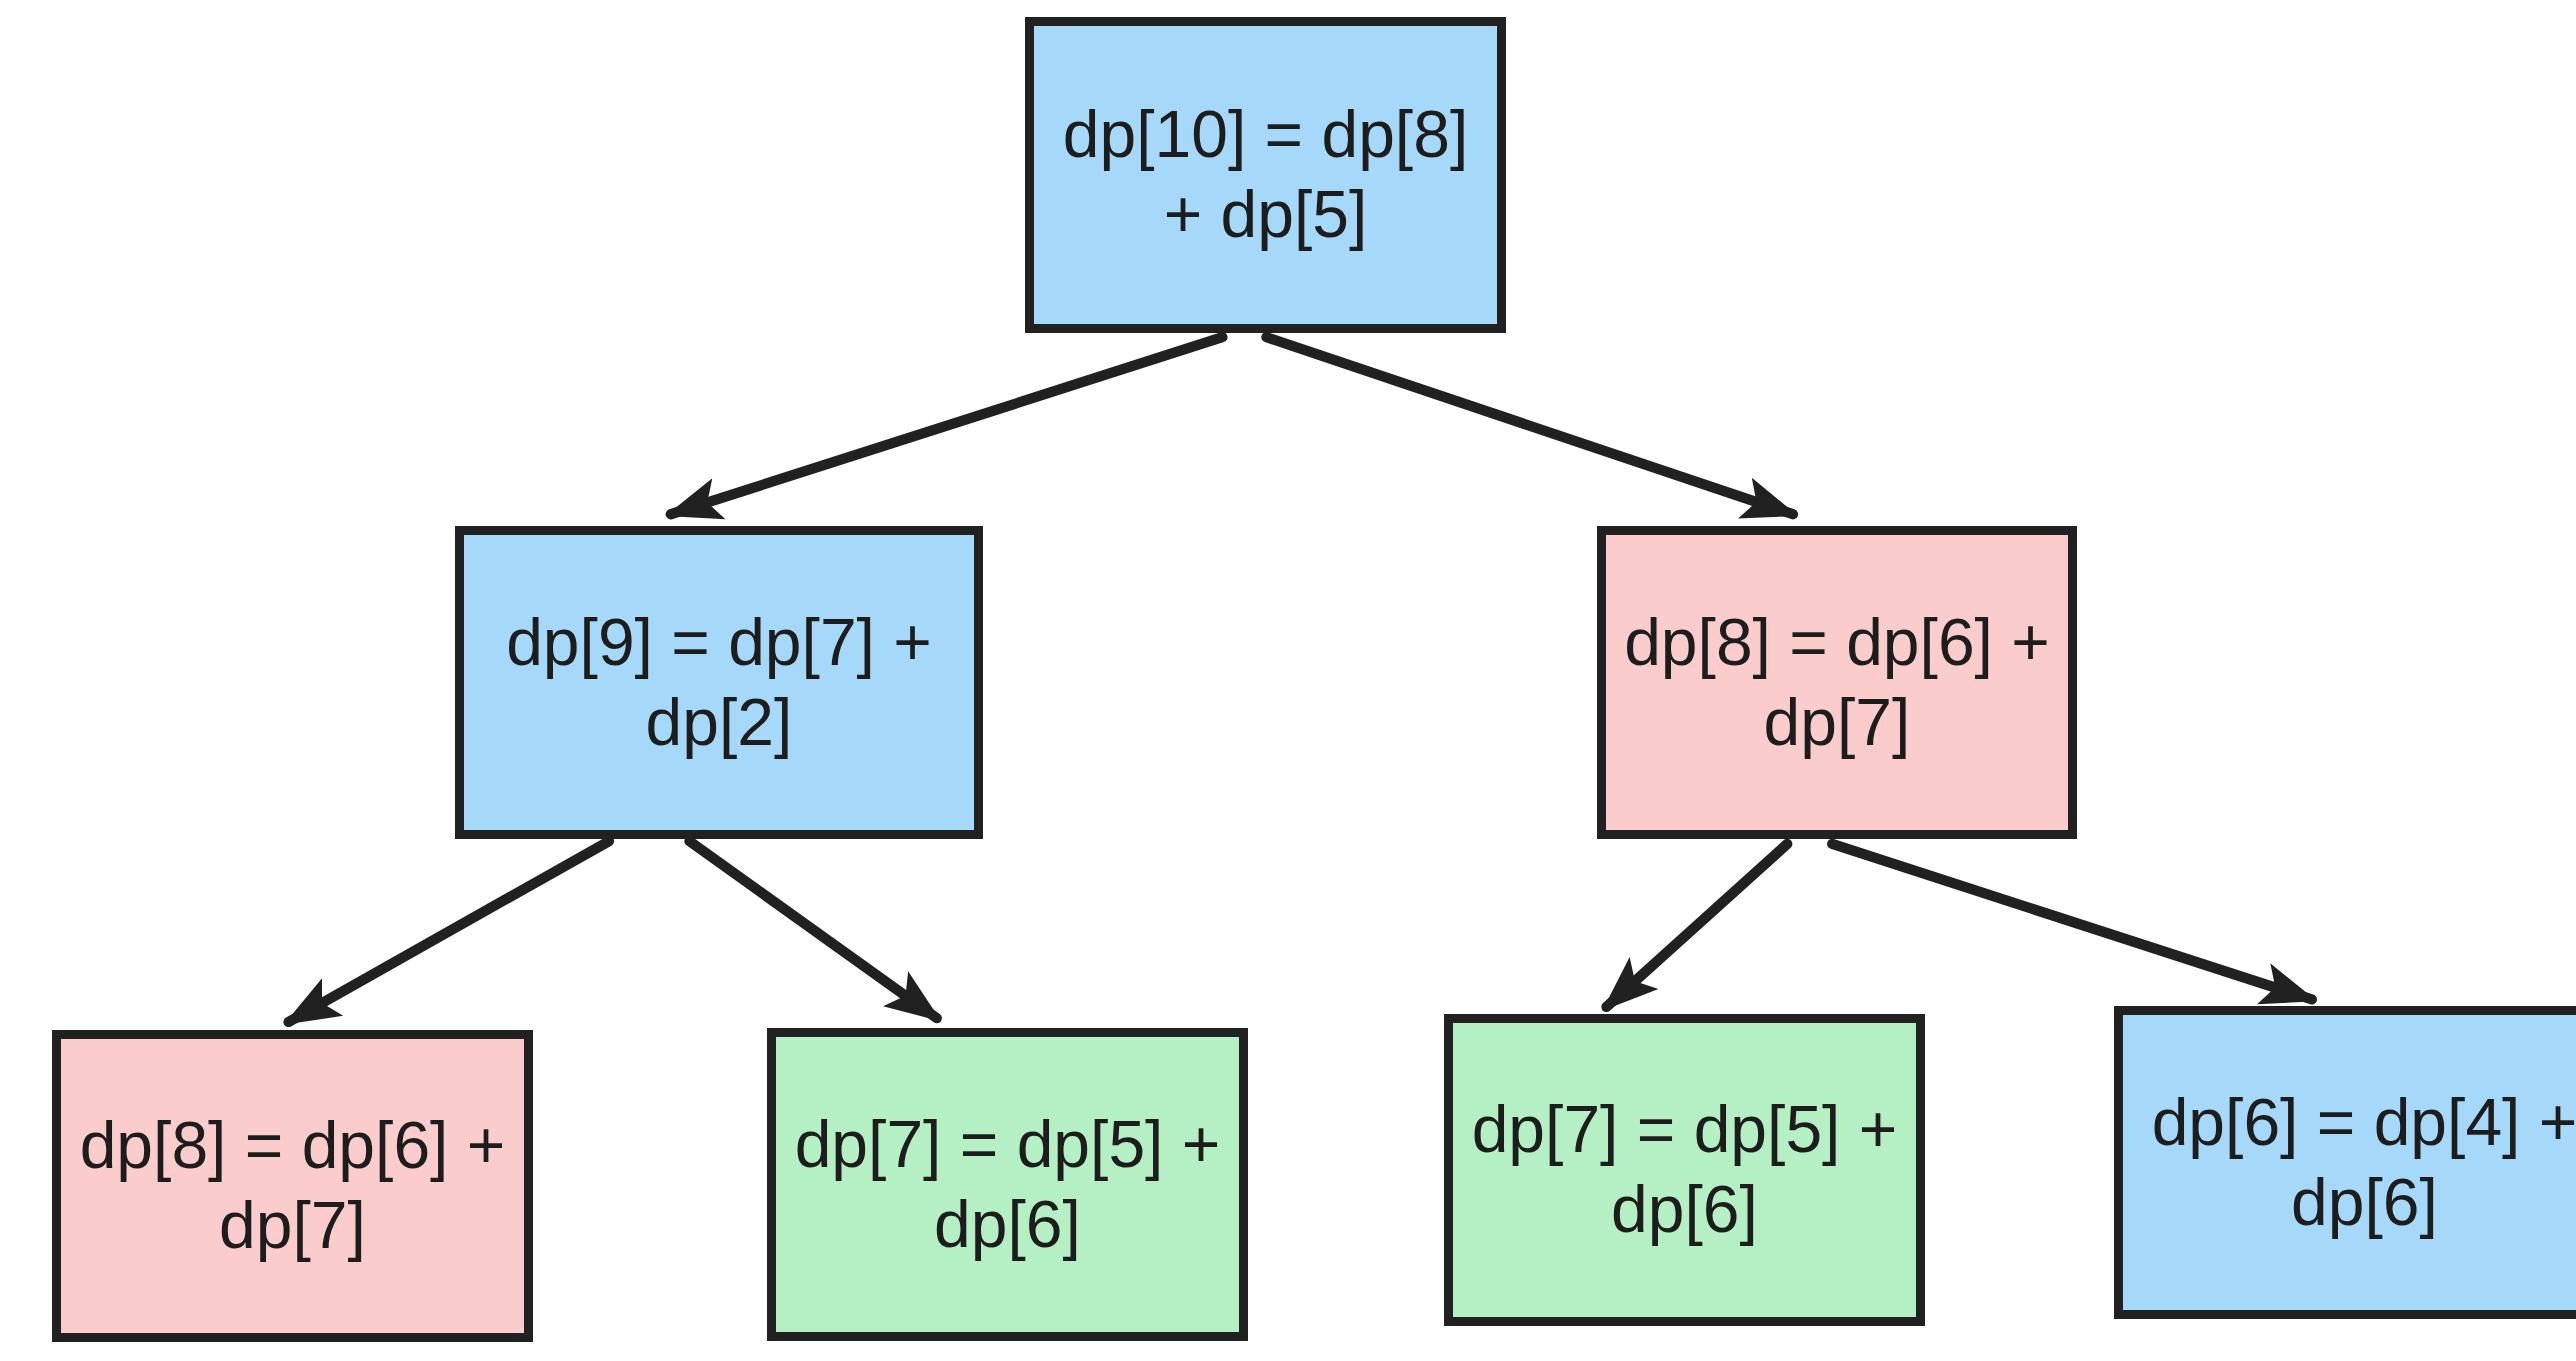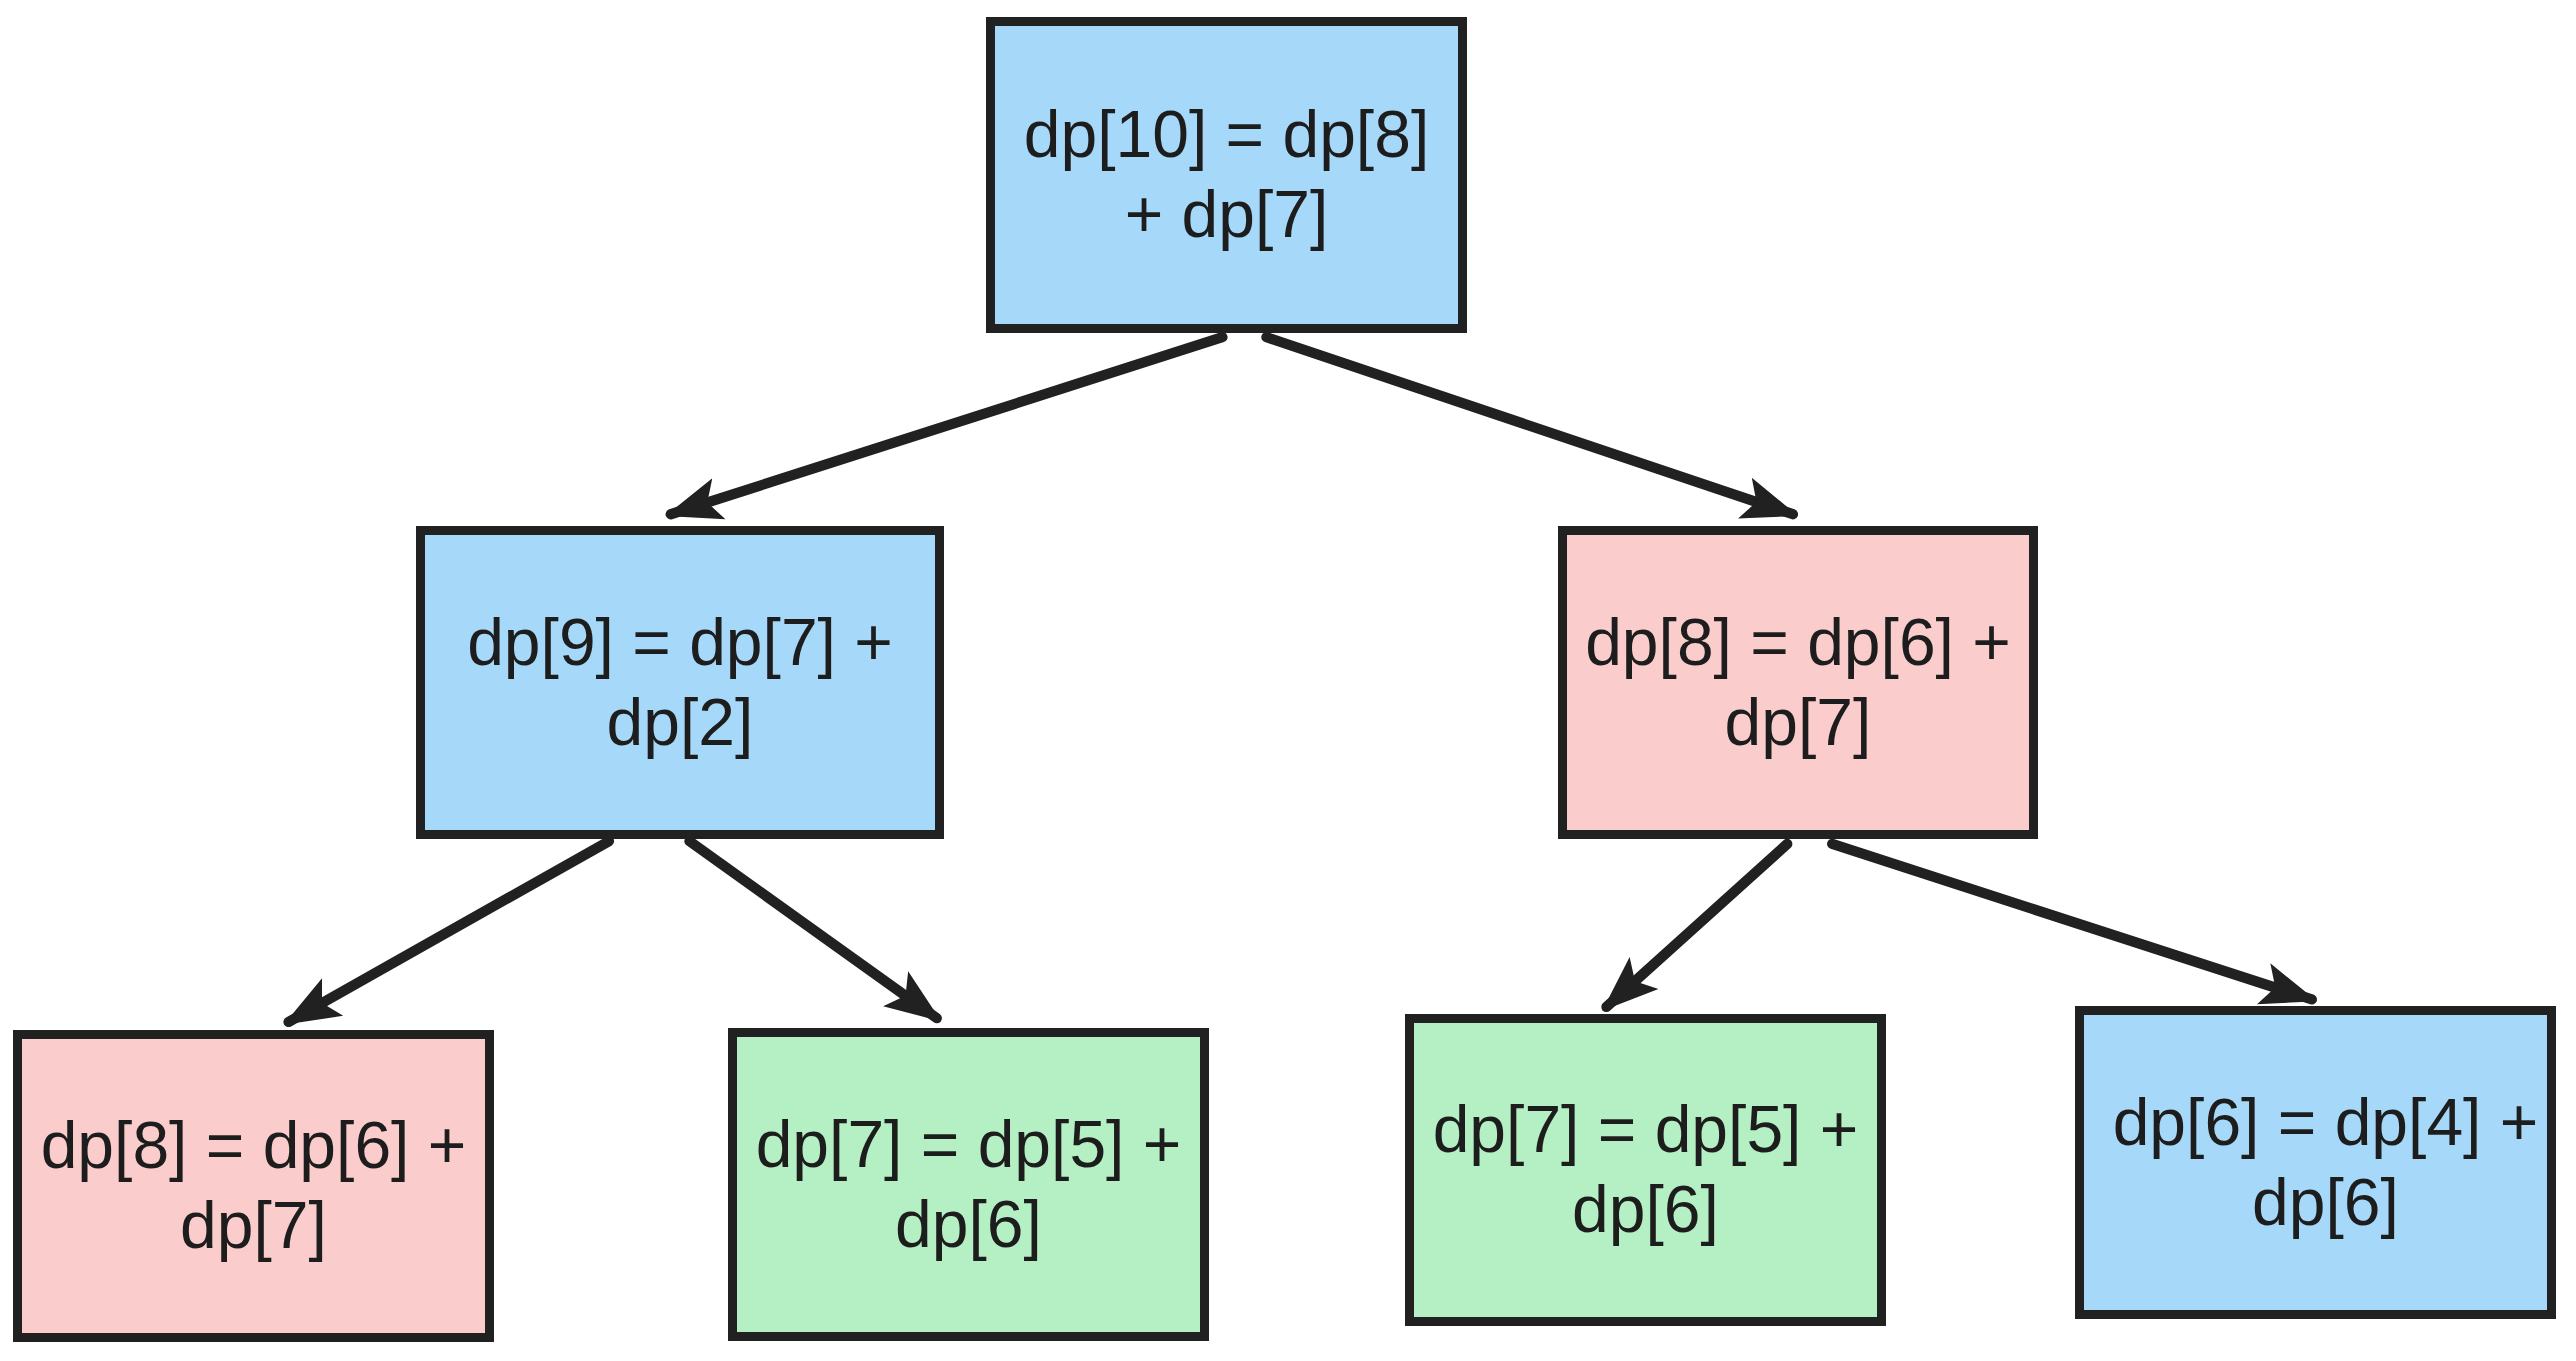--- a/index.html
+++ b/index.html
@@ -27,20 +27,21 @@
     box-sizing: border-box;
     border: 9.4px solid #212121;
     display: flex;
     flex-direction: column;
     align-items: center;
     justify-content: center;
     text-align: center;
     color: #1d1d1d;
     font-size: 66px;
     line-height: 1.21;
+    margin-left: 39px;
   }
   .node .line {
     display: block;
     white-space: nowrap;
   }
   
   .n-root   { left: 986px; top: 17px;   width: 481px; height: 316px; }
   .n-l2l    { left: 416px;  top: 526px;  width: 528px; height: 313px; }
   .n-l2r    { left: 1558px; top: 526px;  width: 480px; height: 313px; }
   .n-b1     { left: 13px;   top: 1030px; width: 481px; height: 312px; }
@@ -62,21 +63,21 @@
     <line x1="1305" y1="360" x2="716" y2="549" stroke="#212121" stroke-width="11" stroke-linecap="round" marker-end="url(#arrow)"></line>
     <line x1="1352" y1="360" x2="1914" y2="549" stroke="#212121" stroke-width="11" stroke-linecap="round" marker-end="url(#arrow)"></line>
     <line x1="650" y1="898" x2="308" y2="1091" stroke="#212121" stroke-width="11" stroke-linecap="round" marker-end="url(#arrow)"></line>
     <line x1="736" y1="898" x2="1000" y2="1087" stroke="#212121" stroke-width="11" stroke-linecap="round" marker-end="url(#arrow)"></line>
     <line x1="1908" y1="901" x2="1715" y2="1075" stroke="#212121" stroke-width="11" stroke-linecap="round" marker-end="url(#arrow)"></line>
     <line x1="1956" y1="901" x2="2468" y2="1067" stroke="#212121" stroke-width="11" stroke-linecap="round" marker-end="url(#arrow)"></line>
   </svg>
 
   <div class="node n-root" style="background-color: rgb(166, 216, 250);">
     <span class="line">dp[10] = dp[8]</span>
-    <span class="line">+ dp[7]</span>
+    <span class="line">+ dp[5]</span>
   </div>
 
   <div class="node n-l2l" style="background-color: rgb(166, 216, 250);">
     <span class="line">dp[9] = dp[7] +</span>
     <span class="line">dp[2]</span>
   </div>
 
   <div class="node n-l2r" style="background-color: rgb(250, 204, 204);">
     <span class="line">dp[8] = dp[6] +</span>
     <span class="line">dp[7]</span>

